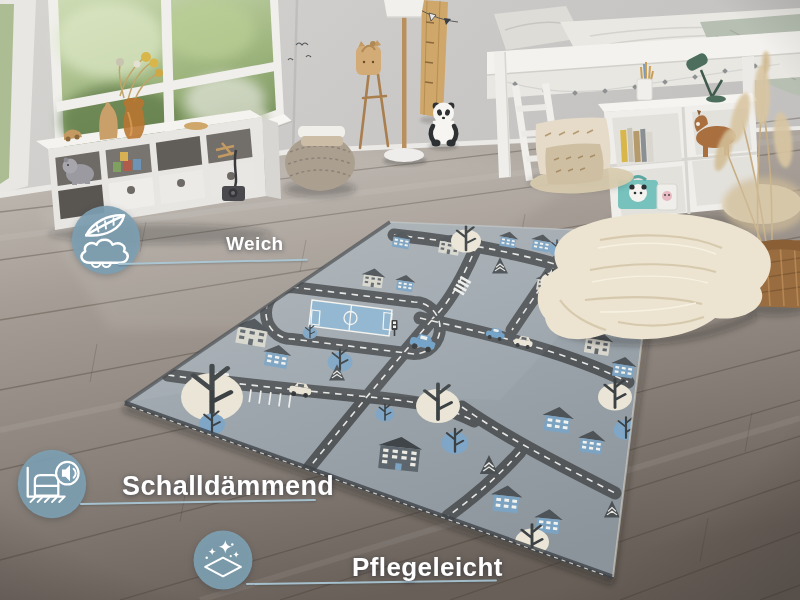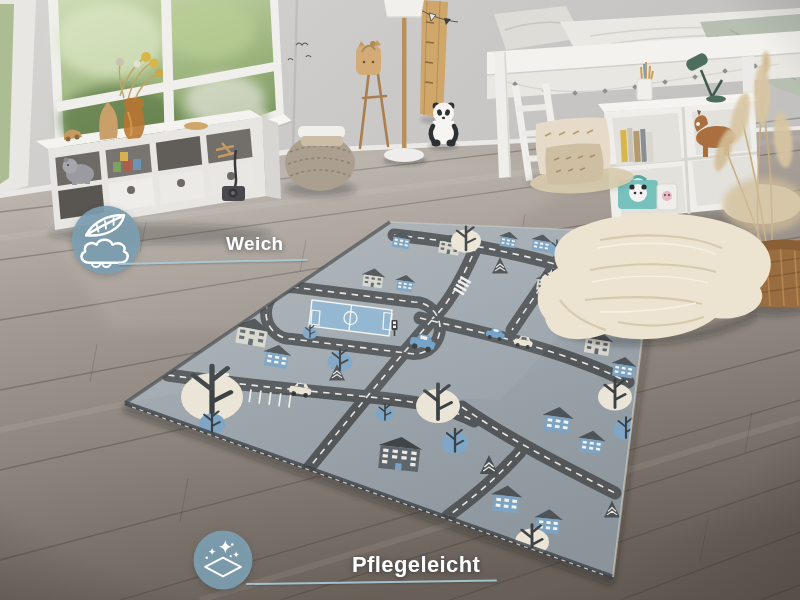--- a/index.html
+++ b/index.html
@@ -5,21 +5,21 @@
   html,body{margin:0;padding:0;background:#1d1d1d}
   .stage{position:relative;width:800px;height:600px;overflow:hidden;
          font-family:"Liberation Sans","DejaVu Sans",sans-serif;background:#cfcecb}
   .scene{position:absolute;left:0;top:0}
   .callout{position:absolute;z-index:6}
   .badge{position:absolute;left:0;top:0;filter:drop-shadow(0 2px 3px rgba(20,30,40,.25))}
   .lbl{position:absolute;color:#fff;font-weight:700;white-space:nowrap;
        text-shadow:0 1px 5px rgba(15,25,40,.55);letter-spacing:.4px;line-height:1}
   .rule{position:absolute;height:2px;background:#abc9d7;opacity:.92;border-radius:1px;
         transform-origin:left center;box-shadow:0 1px 2px rgba(20,30,40,.25)}
-  .c1 .lbl{font-size:19px}.c2 .lbl{font-size:27px}.c3 .lbl{font-size:22px}
+  .c1 .lbl{font-size:19px}.c2 .lbl{font-size:27px}.c3 .lbl{font-size:26px}
 </style>
 </head>
 <body>
 
 <div class="stage">
 <svg class="scene" width="800" height="600" viewBox="0 0 800 600">
 <defs>
   <linearGradient id="wallG" x1="0" y1="0" x2="1" y2="0.35">
     <stop offset="0" stop-color="#d6d5d2"></stop>
           <stop offset=".55" stop-color="#cbc9c7"></stop>
@@ -537,20 +537,36 @@
       <path d="M19,-26 C6,-20 -10,-12 -21,-5"></path>
       <path d="M-8,-9 L-10,-17 M0,-12 L-1,-20 M8,-16 L8,-23" stroke-width="2"></path>
       <path d="M-17,24 C-26,24 -29,16 -22,12 C-24,5 -16,1 -10,5 C-7,-2 4,-2 7,5 C14,1 22,6 19,12 C26,15 23,24 15,24 Z"></path>
       <path d="M-15,24 a4.5,4.5 0 0 0 9,0 M-4,24 a4.5,4.5 0 0 0 9,0" stroke-width="2.2"></path>
     </g>
   </svg>
   <i class="rule" style="left:48px;top:59px;width:190px;transform:rotate(-1.3deg)"></i>
   <span class="lbl" style="left:156px;top:30px">Weich</span>
 </div>
 
+<div class="callout c2" style="left:16px;top:448px;width:320px;height:80px">
+  <svg class="badge" width="72" height="72" viewBox="-40 -40 80 80">
+    <circle r="38" fill="#7d9fb1" fill-opacity=".93"></circle>
+    <g stroke="#fff" stroke-width="2.5" fill="none" stroke-linecap="round" stroke-linejoin="round">
+      <path d="M-27,-18 L-27,14 L14,14"></path>
+      <path d="M-24,20 l5,-5 M-16,20 l5,-5 M-8,20 l5,-5 M0,20 l5,-5 M8,20 l5,-5" stroke-width="2"></path>
+      <path d="M-19,13 L-19,-4 Q-19,-10 -13,-10 L1,-10 Q7,-10 7,-4 L7,13 Z"></path>
+      <path d="M-19,2 L7,2"></path>
+      <circle cx="17" cy="-12" r="12.5" fill="#7d9fb1" stroke-width="2.4"></circle>
+      <path d="M11,-16 L15,-16 L20,-21 L20,-3 L15,-8 L11,-8 Z" fill="#fff" stroke="none"></path>
+      <path d="M24,-17 a6.5,6.5 0 0 1 0,10" stroke-width="2.2"></path>
+    </g>
+  </svg>
+  <i class="rule" style="left:64px;top:55px;width:236px;transform:rotate(-1deg)"></i>
+  <span class="lbl" style="left:106px;top:25px">Schalldämmend</span>
+</div>
 
 <div class="callout c3" style="left:192px;top:529px;width:330px;height:70px">
   <svg class="badge" width="62" height="62" viewBox="-40 -40 80 80">
     <circle r="38" fill="#7d9fb1" fill-opacity=".93"></circle>
     <g stroke="#fff" stroke-width="2.6" fill="none" stroke-linecap="round" stroke-linejoin="round">
       <path d="M-23,9 L0,-3 L23,9 L0,21 Z"></path>
     </g>
     <g fill="#fff">
       <path transform="translate(3,-17) scale(1.25)" d="M0,-7 C0.6,-2.6 2.6,-0.6 7,0 C2.6,0.6 0.6,2.6 0,7 C-0.6,2.6 -2.6,0.6 -7,0 C-2.6,-0.6 -0.6,-2.6 0,-7 Z"></path>
       <path transform="translate(-14,-11) scale(0.7)" d="M0,-7 C0.6,-2.6 2.6,-0.6 7,0 C2.6,0.6 0.6,2.6 0,7 C-0.6,2.6 -2.6,0.6 -7,0 C-2.6,-0.6 -0.6,-2.6 0,-7 Z"></path>

